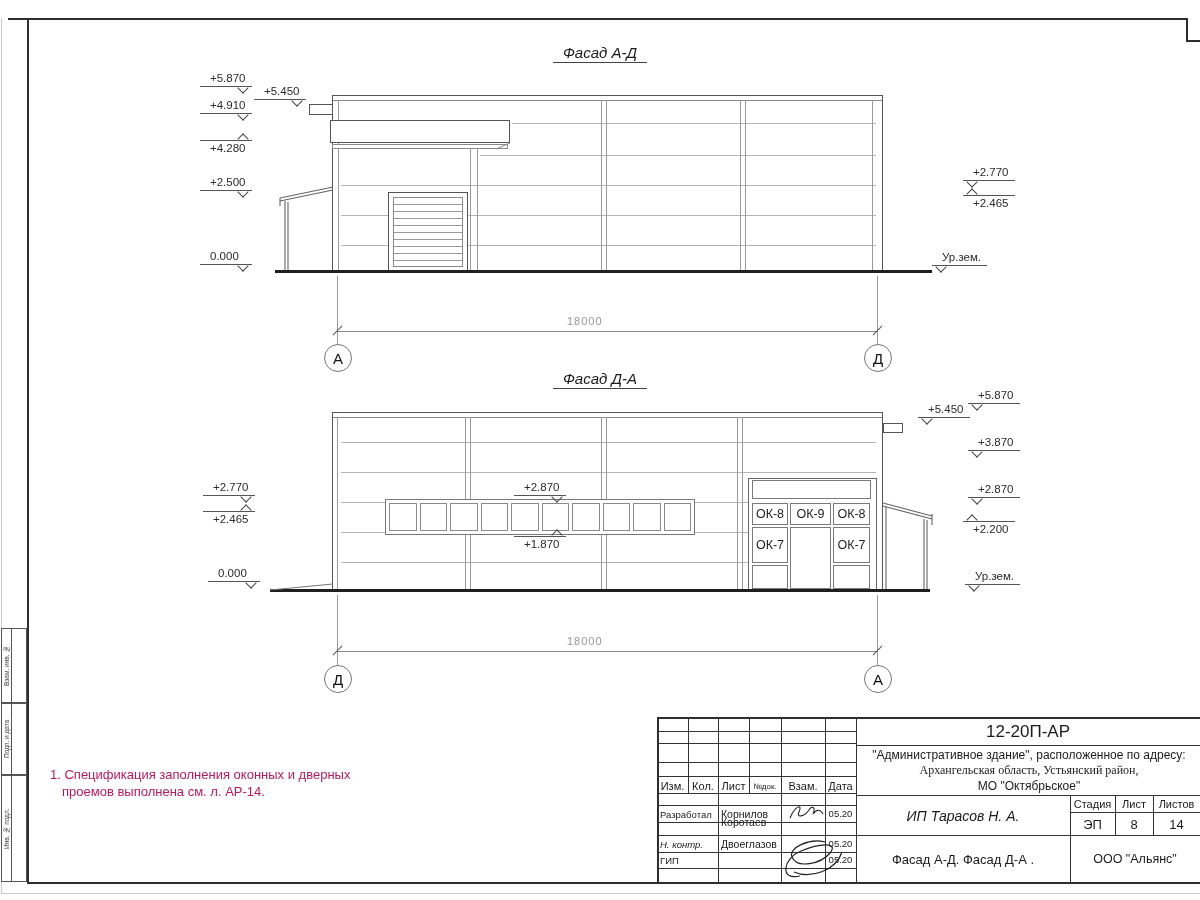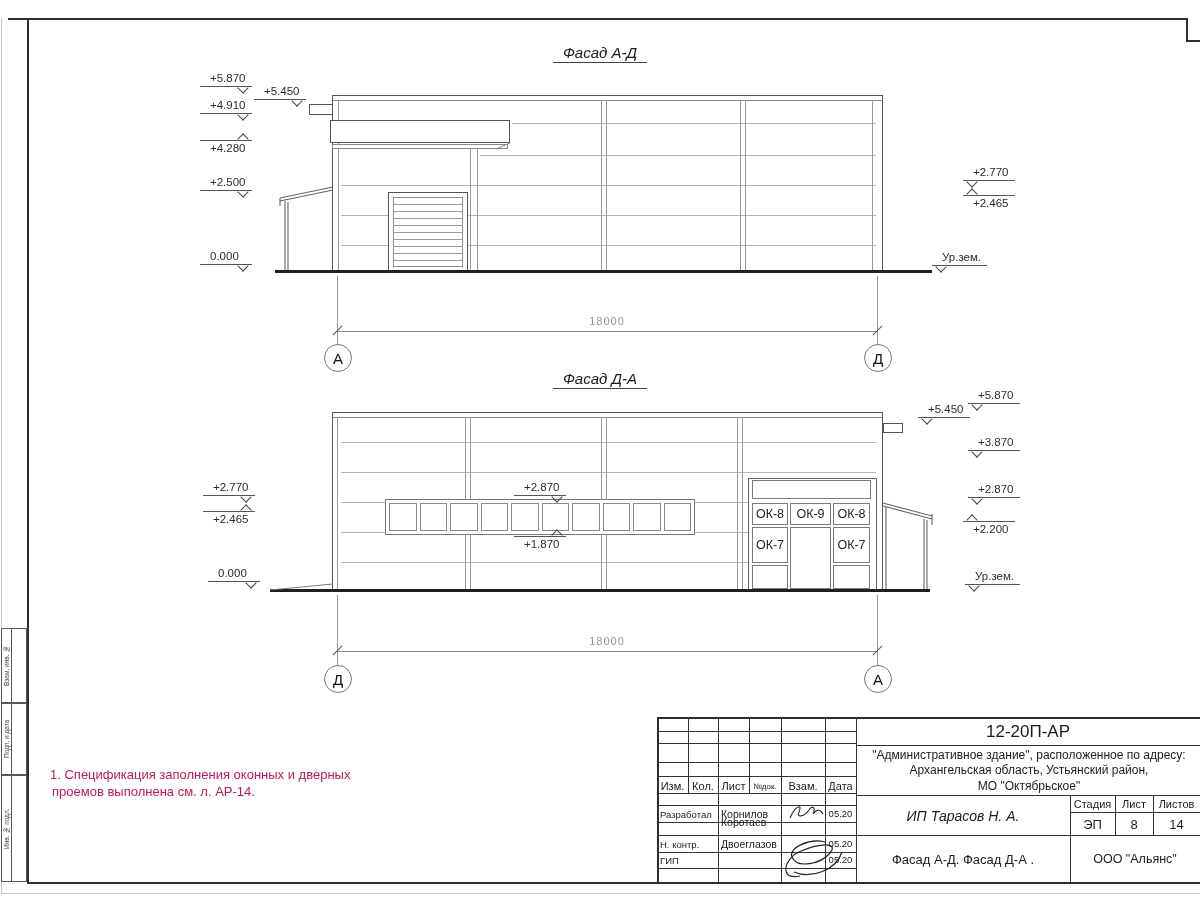--- a/index.html
+++ b/index.html
@@ -20,21 +20,21 @@
   .elev .lbl{display:inline-block;border-bottom:1px solid #555;padding:0 6px 1px 10px;min-width:36px;}
   .elev.up .lbl{border-bottom:none;border-top:1px solid #555;padding:1px 6px 0 10px;}
   .elev .chev{position:absolute;width:7px;height:7px;top:100%;margin-top:-3px;
       border-right:1.3px solid #444;border-bottom:1.3px solid #444;transform:rotate(45deg);}
   .elev.up .chev{top:auto;bottom:100%;margin-bottom:-3px;border-right:none;border-bottom:none;
       border-left:1.3px solid #444;border-top:1.3px solid #444;}
   .elev.aleft .chev{left:5px;}
   .elev.aright .chev{right:5px;}
   .axisc{position:absolute;width:26px;height:26px;border:1px solid #777;border-radius:50%;background:#fff;
       display:flex;align-items:center;justify-content:center;font-size:15px;color:#111;}
-  .dimlbl{position:absolute;font-size:11px;color:#979797;text-align:center;letter-spacing:1px;}
+  .dimlbl{position:absolute;font-size:11px;color:#979797;letter-spacing:1px;}
   .tick{position:absolute;width:13px;height:0;border-top:1.3px solid #555;transform:rotate(-45deg);}
   .door{position:absolute;border:1.5px solid #555;background:#fff;box-sizing:border-box;padding:4px;}
   .door .stripes{width:100%;height:100%;box-sizing:border-box;border:1px solid #8a8a8a;
       background:repeating-linear-gradient(180deg,#fff 0,#fff 2.6px,#9a9a9a 2.6px,#9a9a9a 3.5px);}
   .winband{position:absolute;border:1.5px solid #777;background:#fff;box-sizing:border-box;
       display:flex;gap:3px;padding:3px;}
   .win{flex:1;border:1.2px solid #8a8a8a;background:#fff;}
   .sfcell{position:absolute;border:1.2px solid #7a7a7a;background:#fff;box-sizing:border-box;
       display:flex;align-items:center;justify-content:center;font-size:12.5px;color:#1e1e1e;}
   .tbtxt{position:absolute;color:#1b1b1b;text-align:center;}
@@ -189,21 +189,21 @@
   <div class="dimlbl" style="left:567px;top:635px;width:80px;">18000</div>
   <div class="axisc" style="left:324px;top:665px;">
       <span>Д</span>
     </div>
   <div class="axisc" style="left:864px;top:665px;">
       <span>А</span>
     </div>
 
   <div class="note" style="left:50px;top:766px;">
     <span style="display:block;">1. Спецификация заполнения оконных и дверных</span>
-    <span style="display:block;margin-left:2px;">проемов выполнена см. л. АР-14.</span>
+    <span style="display:block;margin-left:12px;">проемов выполнена см. л. АР-14.</span>
   </div>
 
   <div class="vline" style="left:657px;top:717px;height:165px;border-left-width:2px;border-color:#2e2e2e;"></div>
   <div class="hline" style="left:657px;top:717px;width:543px;border-top-width:2px;border-color:#2e2e2e;"></div>
   <div class="vline" style="left:856px;top:717px;height:165px;border-left-width:1.5px;border-color:#333;"></div>
 
   <div class="vline" style="left:688px;top:717px;height:76px;border-color:#333;"></div>
   <div class="vline" style="left:749px;top:717px;height:76px;border-color:#333;"></div>
   <div class="vline" style="left:718px;top:717px;height:165px;border-color:#333;"></div>
   <div class="vline" style="left:781px;top:717px;height:165px;border-color:#333;"></div>
@@ -223,33 +223,33 @@
   <div class="hline" style="left:856px;top:745px;width:344px;border-color:#333;"></div>
   <div class="hline" style="left:856px;top:795px;width:344px;border-top-width:1.5px;border-color:#333;"></div>
   <div class="hline" style="left:856px;top:835px;width:344px;border-top-width:1.5px;border-color:#333;"></div>
   <div class="vline" style="left:1070px;top:795px;height:87px;border-left-width:1.5px;border-color:#333;"></div>
   <div class="vline" style="left:1115px;top:795px;height:40px;border-color:#333;"></div>
   <div class="vline" style="left:1153px;top:795px;height:40px;border-color:#333;"></div>
   <div class="hline" style="left:1070px;top:812px;width:130px;border-color:#333;"></div>
 
   <div class="tbtxt" style="left:856px;top:722px;width:344px;font-size:17px;">12-20П-АР</div>
   <div class="tbtxt" style="left:858px;top:748px;width:342px;font-size:12px;">"Административное здание", расположенное по адресу:</div>
-  <div class="tbtxt" style="left:858px;top:763px;width:342px;font-size:12px;">Архангельская область, Устьянский район,</div>
+  <div class="tbtxt" style="left:858px;top:763px;width:342px;font-size:12px;font-family:Liberation Serif, serif;">Архангельская область, Устьянский район,</div>
   <div class="tbtxt" style="left:858px;top:779px;width:342px;font-size:12px;">МО "Октябрьское"</div>
   <div class="tbtxt" style="left:657px;top:780px;width:31px;font-size:11px;">Изм.</div>
   <div class="tbtxt" style="left:688px;top:780px;width:30px;font-size:11px;">Кол.</div>
   <div class="tbtxt" style="left:718px;top:780px;width:31px;font-size:11px;">Лист</div>
   <div class="tbtxt" style="left:749px;top:782px;width:32px;font-size:8px;">№док.</div>
   <div class="tbtxt" style="left:781px;top:780px;width:44px;font-size:11px;">Взам.</div>
   <div class="tbtxt" style="left:825px;top:780px;width:31px;font-size:11px;">Дата</div>
 
   <div class="tbtxt tbleft" style="left:660px;top:809px;width:57px;font-size:9.5px;">Разработал</div>
   <div class="tbtxt tbleft" style="left:721px;top:808px;width:59px;font-size:10.5px;">Корнилов</div>
   <div class="tbtxt" style="left:825px;top:808px;width:31px;font-size:9.5px;">05.20</div>
-  <div class="tbtxt tbleft" style="left:660px;top:839px;width:50px;font-size:9.5px;">Н. контр.</div>
+  <div class="tbtxt tbleft" style="left:660px;top:839px;width:50px;font-size:9.5px;font-style:italic;">Н. контр.</div>
   <div class="tbtxt tbleft" style="left:721px;top:838px;width:59px;font-size:10.5px;">Двоеглазов</div>
   <div class="tbtxt" style="left:825px;top:838px;width:31px;font-size:9.5px;">05.20</div>
   <div class="tbtxt tbleft" style="left:660px;top:855px;width:57px;font-size:9.5px;">ГИП</div>
   <div class="tbtxt tbleft" style="left:721px;top:816px;width:59px;font-size:10.5px;">Коротаев</div>
   <div class="tbtxt" style="left:825px;top:854px;width:31px;font-size:9.5px;">05.20</div>
 
   <div class="tbtxt" style="left:856px;top:808px;width:214px;font-size:14px;font-style:italic;">ИП Тарасов Н. А.</div>
   <div class="tbtxt" style="left:1070px;top:798px;width:45px;font-size:11px;">Стадия</div>
   <div class="tbtxt" style="left:1115px;top:798px;width:38px;font-size:11px;">Лист</div>
   <div class="tbtxt" style="left:1153px;top:798px;width:47px;font-size:11px;">Листов</div>

